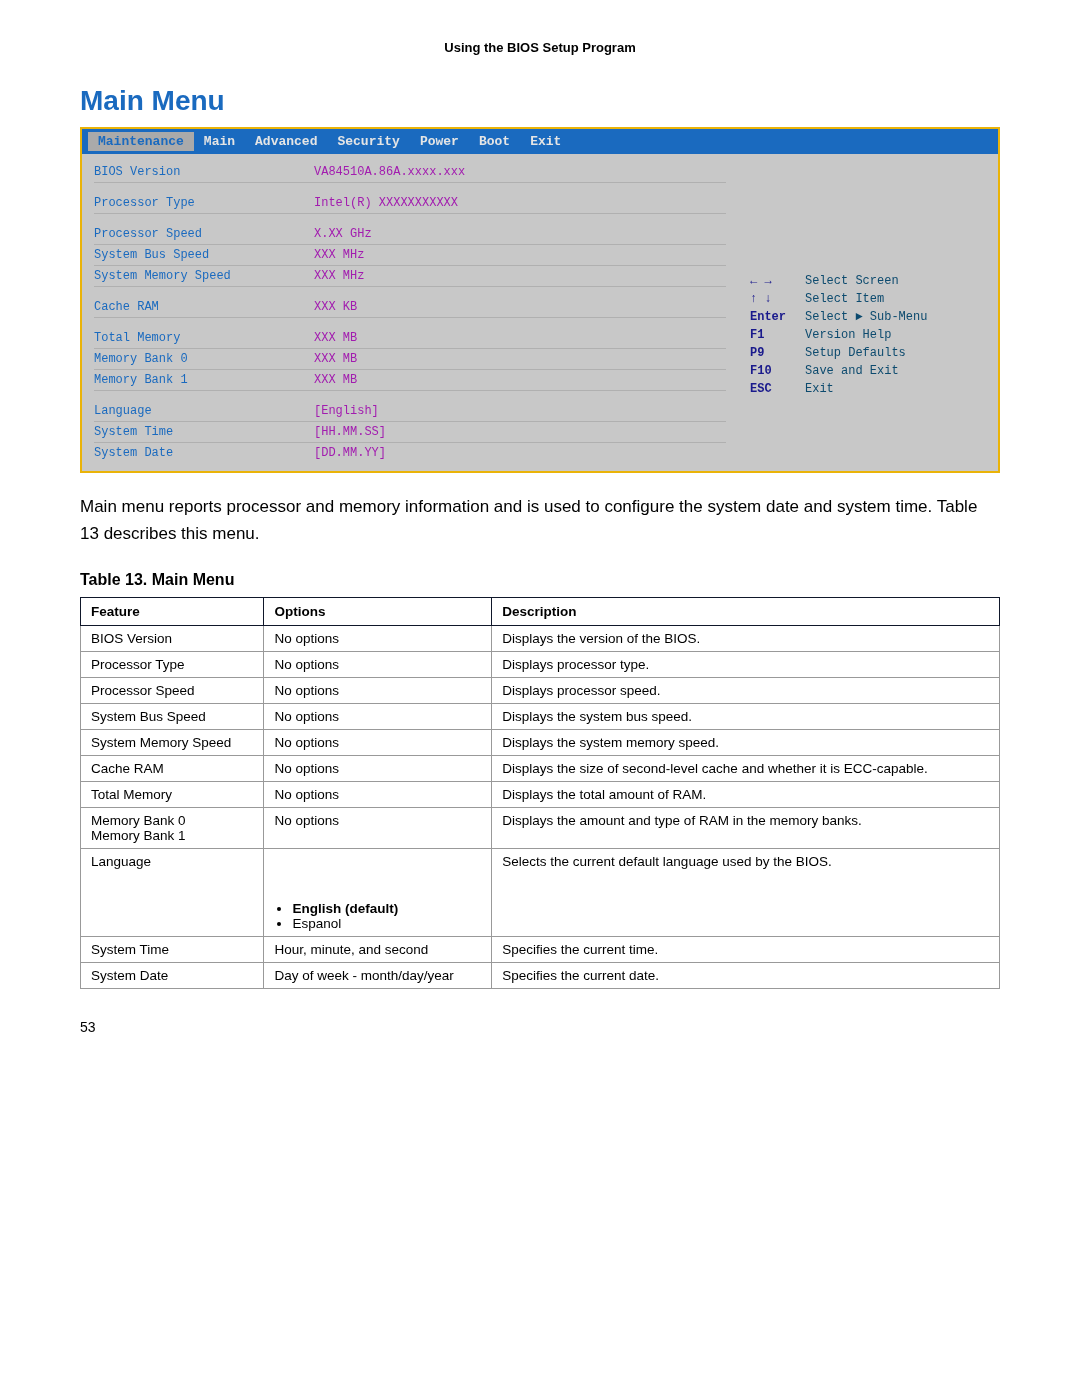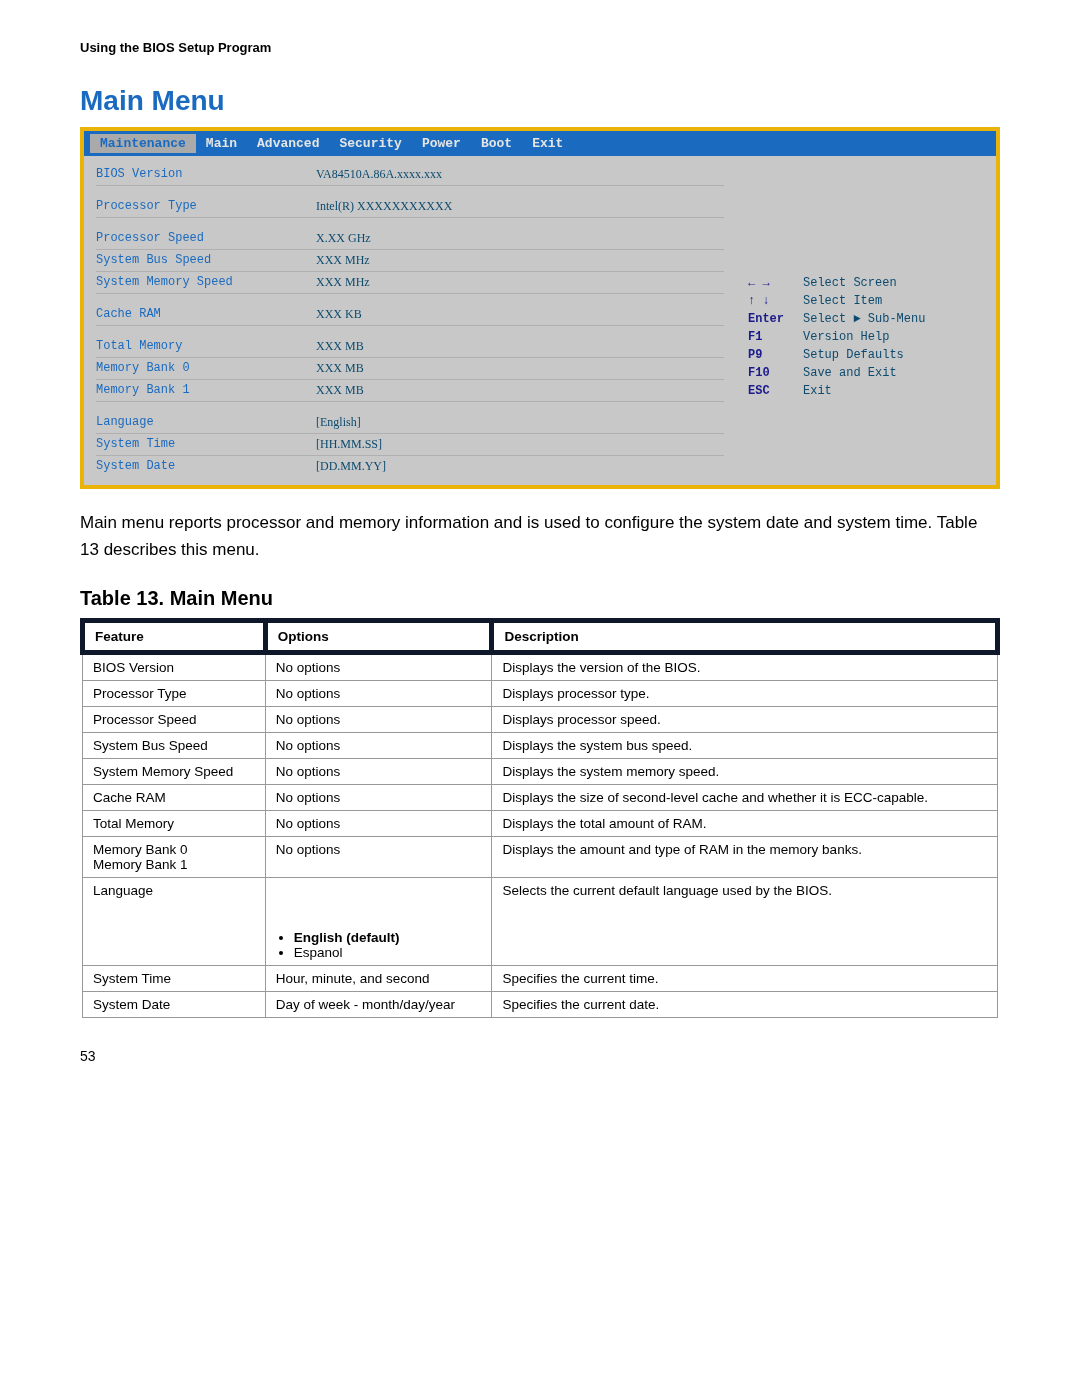--- a/index.html
+++ b/index.html
@@ -6,34 +6,34 @@
     body {
       font-family: Arial, sans-serif;
       font-size: 14px;
       background: #fff;
       color: #000;
       width: 1080px;
       min-height: 1397px;
       padding: 40px 80px 60px 80px;
     }
     .page-header {
-      text-align: left;
+      text-align: center;
       font-weight: bold;
       font-size: 13px;
       margin-bottom: 30px;
     }
     .main-title {
       color: #1a6abf;
       font-size: 28px;
       font-weight: bold;
       margin-bottom: 10px;
     }
     
     .bios-box {
-      border: 4px solid #eab308;
+      border: 2px solid #eab308;
       margin-bottom: 20px;
     }
     .bios-menubar {
       background: #1a6abf;
       display: flex;
       gap: 0;
       padding: 3px 6px;
     }
     .bios-menu-item {
       color: #e5e5e5;
@@ -71,22 +71,21 @@
     }
     .bios-row:last-child {
       border-bottom: none;
     }
     .bios-label {
       color: #1a6abf;
       width: 220px;
       flex-shrink: 0;
     }
     .bios-value {
-      color: #0c4a6e;
-      font-family: Liberation Serif, serif;
+      color: #a21caf;
     }
     .bios-spacer {
       height: 10px;
     }
     .bios-help-row {
       display: flex;
       padding: 2px 0;
     }
     .bios-help-key {
       width: 55px;
@@ -99,31 +98,31 @@
     
     .description-text {
       font-size: 17px;
       line-height: 1.6;
       margin-bottom: 24px;
       color: #000;
     }
     
     .table-title {
       font-weight: bold;
-      font-size: 20px;
+      font-size: 16px;
       margin-bottom: 8px;
     }
     table {
       width: 100%;
       border-collapse: collapse;
       font-size: 13.5px;
     }
     thead tr th {
       background: #fff;
-      border: 5px solid #0f172a;
+      border: 1px solid #0f172a;
       padding: 6px 10px;
       text-align: left;
       font-weight: bold;
     }
     tbody tr td {
       border: 1px solid #999;
       padding: 5px 10px;
       vertical-align: top;
     }
     tbody tr td:first-child {

